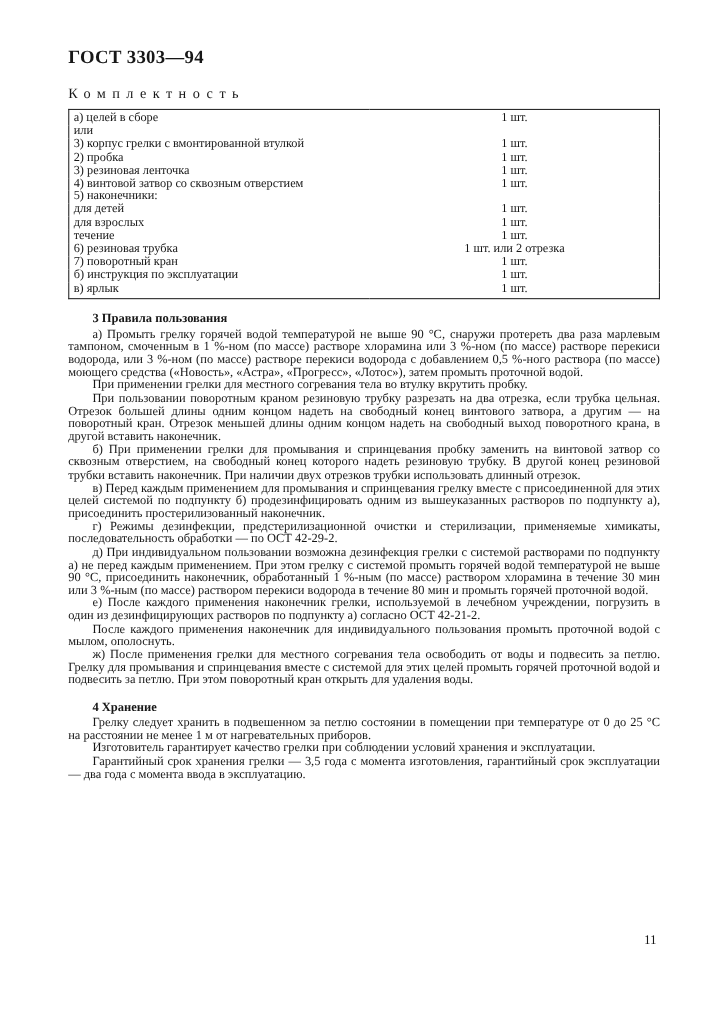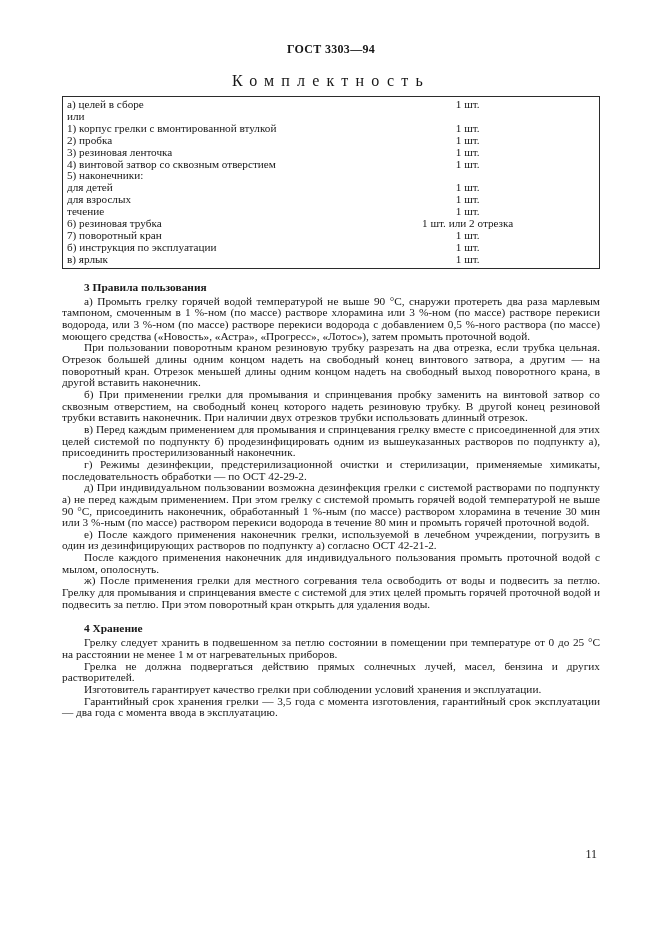--- a/index.html
+++ b/index.html
@@ -7,29 +7,29 @@
   body {
     width: 661px; height: 936px;
     background: #ffffff;
     font-family: "Liberation Serif", "DejaVu Serif", serif;
     color: #171717;
   }
   .page { position: relative; width: 661px; height: 936px; overflow: hidden; }
   .content { position: absolute; left: 62px; top: 42px; width: 538px; }
 
   .gost-header {
-    text-align: center;
+    text-align: left;
     font-weight: bold;
-    font-size: 12px;
+    font-size: 17px;
     letter-spacing: 0.3px;
   }
 
   .komplekt-title {
-    text-align: center;
-    font-size: 16px;
+    text-align: left;
+    font-size: 13px;
     letter-spacing: 0.45em;
     margin-top: 15px;
   }
 
   table.komplekt {
     width: 100%;
     border-collapse: collapse;
     margin-top: 6px;
     font-size: 11.2px;
   }
@@ -82,21 +82,21 @@
       <tbody>
         <tr class="first">
           <td class="name ind0">а) целей в сборе</td>
           <td class="qty">1 шт.</td>
         </tr>
         <tr>
           <td class="name ind-or">или</td>
           <td class="qty"></td>
         </tr>
         <tr>
-          <td class="name ind-num">1) корпус грелки с вмонтированной втулкой</td>
+          <td class="name ind-num">3) корпус грелки с вмонтированной втулкой</td>
           <td class="qty">1 шт.</td>
         </tr>
         <tr>
           <td class="name ind-num">2) пробка</td>
           <td class="qty">1 шт.</td>
         </tr>
         <tr>
           <td class="name ind-num">3) резиновая ленточка</td>
           <td class="qty">1 шт.</td>
         </tr>
@@ -135,32 +135,32 @@
         <tr class="last">
           <td class="name ind0">в) ярлык</td>
           <td class="qty">1 шт.</td>
         </tr>
       </tbody>
     </table>
 
     <h3 class="sec-heading">3 Правила пользования</h3>
 
     <p class="body-par">а) Промыть грелку горячей водой температурой не выше 90 °С, снаружи протереть два раза марлевым тампоном, смоченным в 1 %-ном (по массе) растворе хлорамина или 3 %-ном (по массе) растворе перекиси водорода, или 3 %-ном (по массе) растворе перекиси водорода с добавлением 0,5 %-ного раствора (по массе) моющего средства («Новость», «Астра», «Прогресс», «Лотос»), затем промыть проточной водой.</p>
+    <p class="body-par">При применении грелки для местного согревания тела во втулку вкрутить пробку.</p>
     <p class="body-par">При пользовании поворотным краном резиновую трубку разрезать на два отрезка, если трубка цельная. Отрезок большей длины одним концом надеть на свободный конец винтового затвора, а другим — на поворотный кран. Отрезок меньшей длины одним концом надеть на свободный выход поворотного крана, в другой вставить наконечник.</p>
     <p class="body-par">б) При применении грелки для промывания и спринцевания пробку заменить на винтовой затвор со сквозным отверстием, на свободный конец которого надеть резиновую трубку. В другой конец резиновой трубки вставить наконечник. При наличии двух отрезков трубки использовать длинный отрезок.</p>
     <p class="body-par">в) Перед каждым применением для промывания и спринцевания грелку вместе с присоединенной для этих целей системой по подпункту б) продезинфицировать одним из вышеуказанных растворов по подпункту а), присоединить простерилизованный наконечник.</p>
     <p class="body-par">г) Режимы дезинфекции, предстерилизационной очистки и стерилизации, применяемые химикаты, последовательность обработки — по ОСТ 42-29-2.</p>
     <p class="body-par">д) При индивидуальном пользовании возможна дезинфекция грелки с системой растворами по подпункту а) не перед каждым применением. При этом грелку с системой промыть горячей водой температурой не выше 90 °С, присоединить наконечник, обработанный 1 %-ным (по массе) раствором хлорамина в течение 30 мин или 3 %-ным (по массе) раствором перекиси водорода в течение 80 мин и промыть горячей проточной водой.</p>
     <p class="body-par">е) После каждого применения наконечник грелки, используемой в лечебном учреждении, погрузить в один из дезинфицирующих растворов по подпункту а) согласно ОСТ 42-21-2.</p>
     <p class="body-par">После каждого применения наконечник для индивидуального пользования промыть проточной водой с мылом, ополоснуть.</p>
     <p class="body-par">ж) После применения грелки для местного согревания тела освободить от воды и подвесить за петлю. Грелку для промывания и спринцевания вместе с системой для этих целей промыть горячей проточной водой и подвесить за петлю. При этом поворотный кран открыть для удаления воды.</p>
 
     <h3 class="sec-heading">4 Хранение</h3>
 
     <p class="body-par">Грелку следует хранить в подвешенном за петлю состоянии в помещении при температуре от 0 до 25 °С на расстоянии не менее 1 м от нагревательных приборов.</p>
-    <p class="body-par">Грелка не должна подвергаться действию прямых солнечных лучей, масел, бензина и других растворителей.</p>
     <p class="body-par">Изготовитель гарантирует качество грелки при соблюдении условий хранения и эксплуатации.</p>
     <p class="body-par">Гарантийный срок хранения грелки — 3,5 года с момента изготовления, гарантийный срок эксплуатации — два года с момента ввода в эксплуатацию.</p>
 
   </div>
 
   <div class="page-number">11</div>
 </div>
 
 </body></html>

